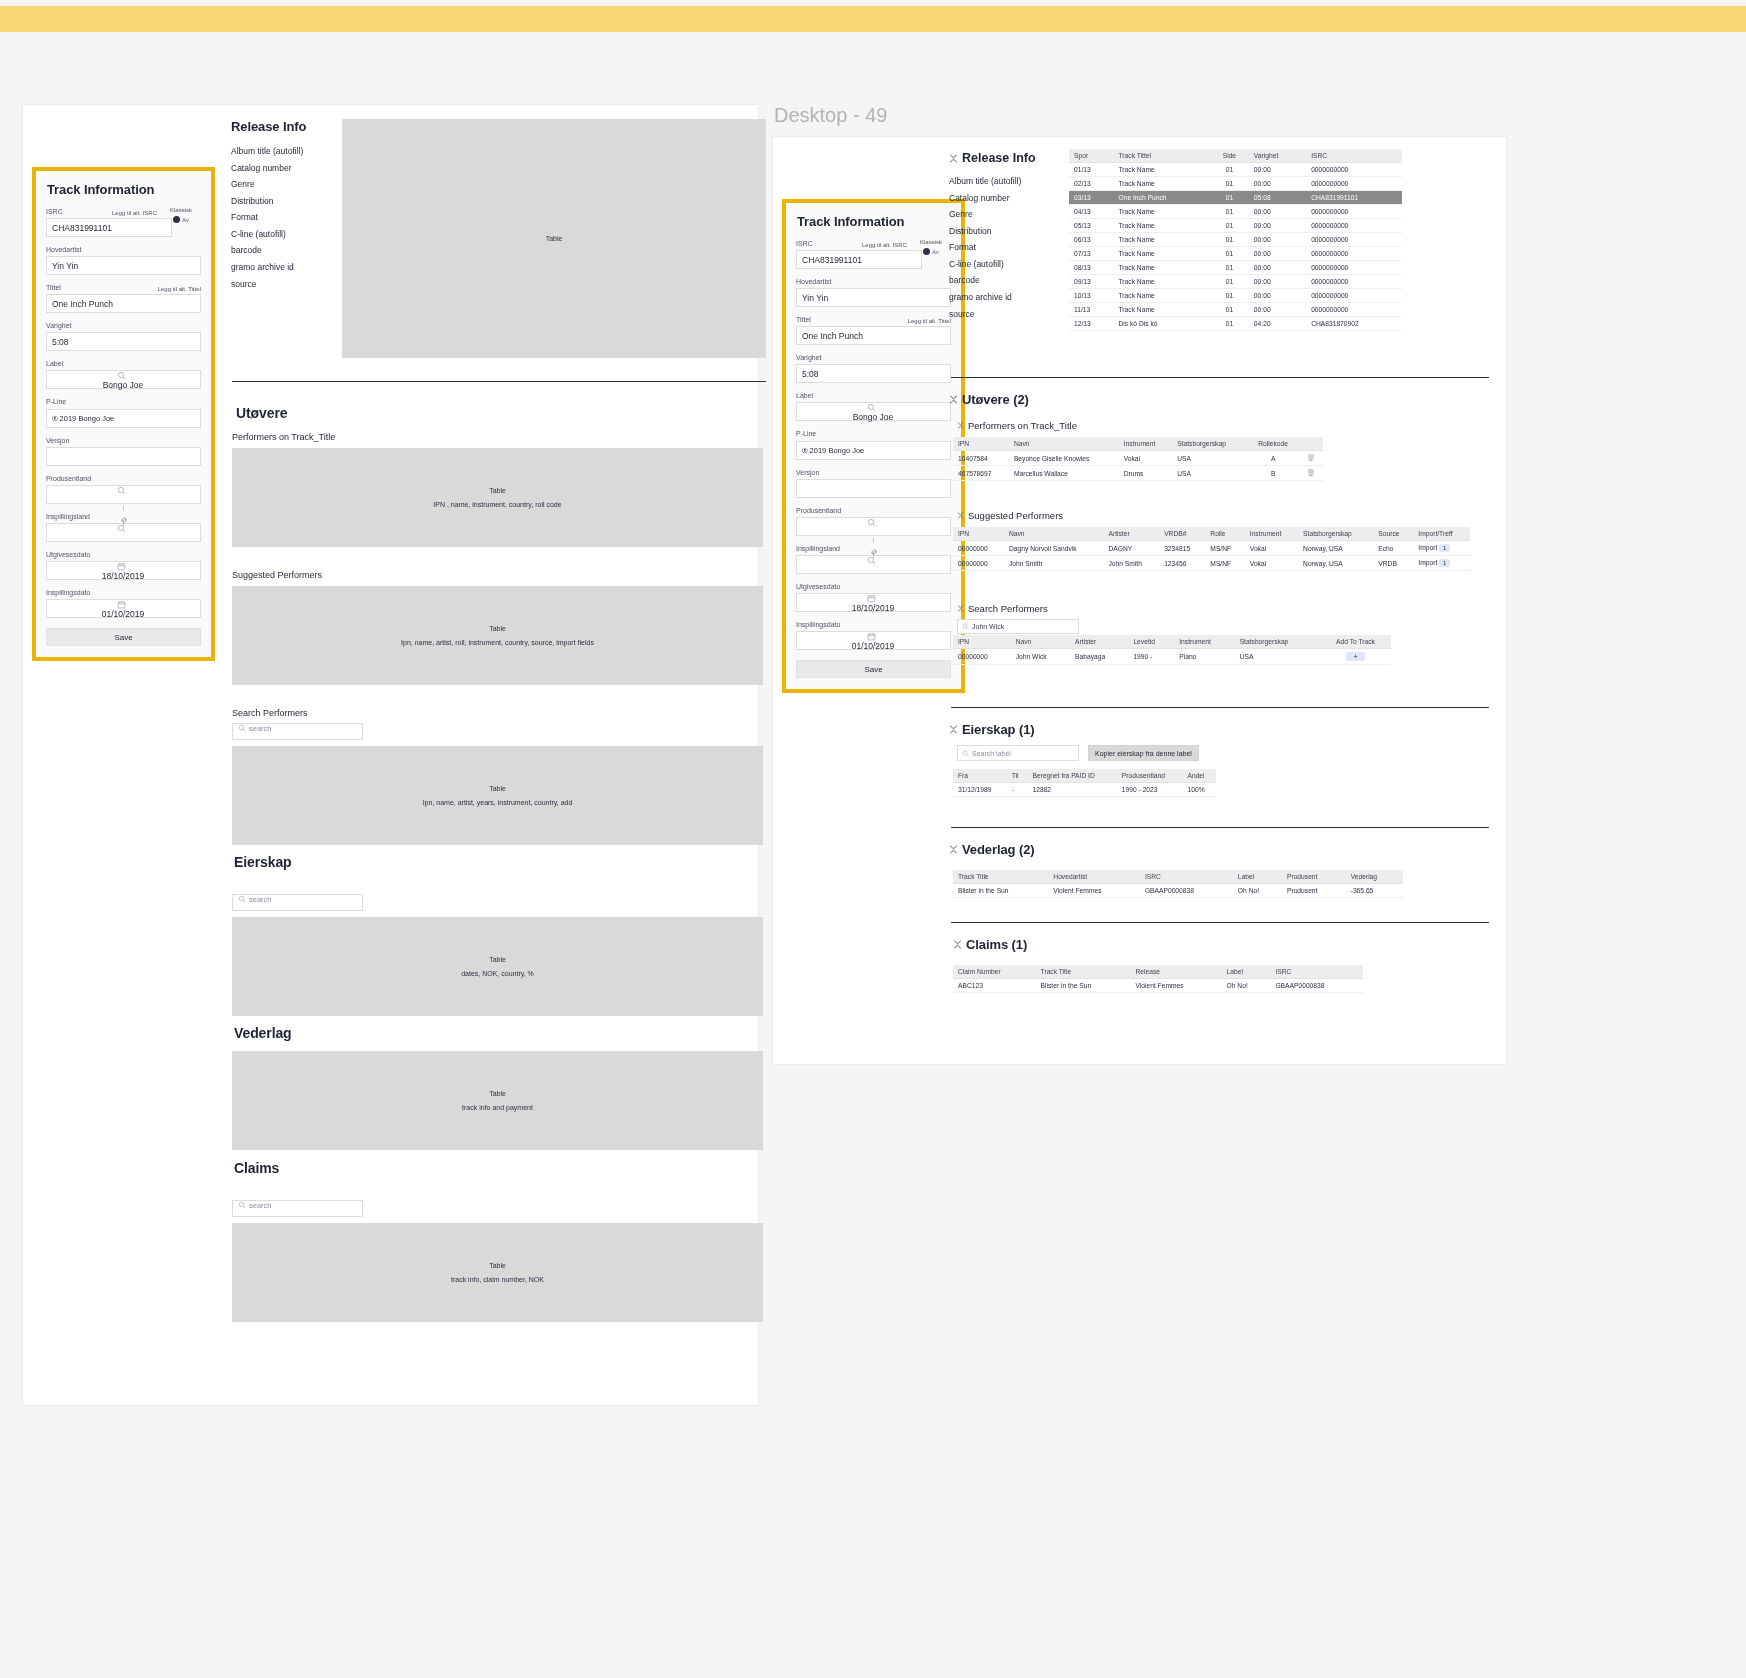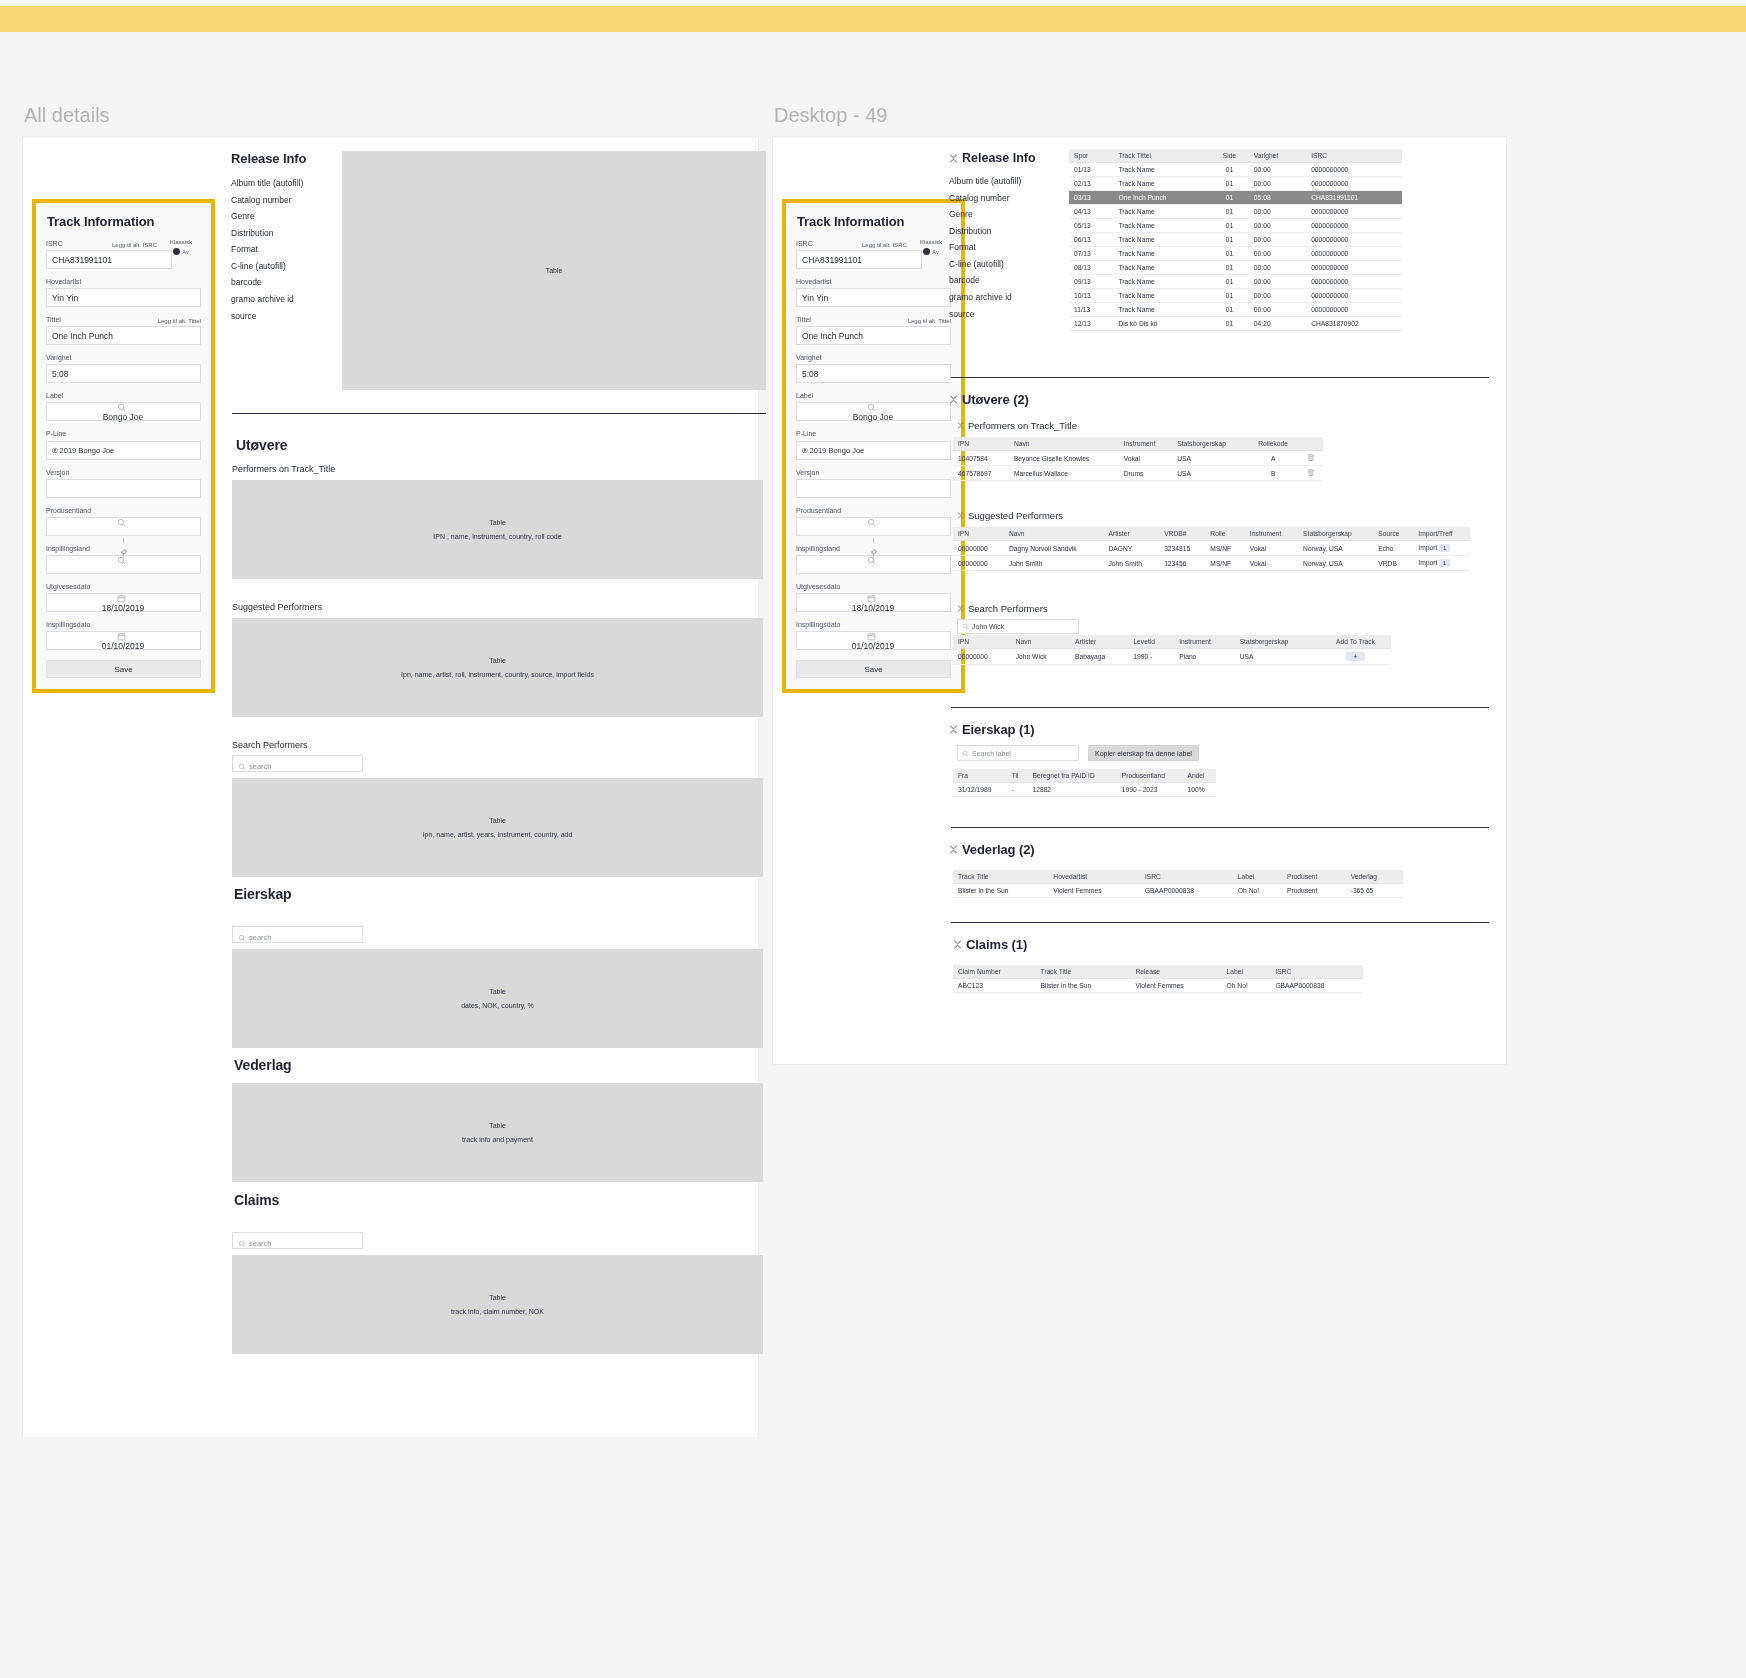--- a/index.html
+++ b/index.html
@@ -104,21 +104,21 @@
   .hero-table { position:absolute; top:14px; left:319px; width:424px; height:239px; }
 
   .hr-rule { position:absolute; left:209px; width:534px; height:1px; background:#2b3043; }
 
   .sec-h1 { position:absolute; font-size:14px; font-weight:700; color:#1f2433; letter-spacing:-0.1px;}
   .sub-h { position:absolute; font-size:9px; color:#1f2433; }
 
   .search-box {
     position:absolute; width:131px; height:17px;
     border:1px solid #dcdcdc; background:#fff;
-    display:flex; align-items:flex-end; padding:0 5px;
+    display:flex; align-items:flex-start; padding:0 5px;
     font-size:7.5px; color:#8a8f9c;
   }
   .search-box .ic { width:8px; height:8px; }
 
   
   .rel-block-r { position:absolute; top:14px; left:176px; width:105px; }
   .collapse-ic {
     display:inline-flex; width:9px; height:11px; margin-right:4px;
     align-items:center; justify-content:center; opacity:.85; vertical-align:middle;
   }
@@ -173,21 +173,20 @@
 </head>
 <body>
 
 <div>
   <div class="accent-bar"></div>
 </div>
 
 <div class="frames-row">
 
   <div class="frame-col-left">
-    <div class="frame-label">All details</div>
     <div class="canvas canvas-left">
 
       <div class="ti-card">
         <div class="ti-title">Track Information</div>
 
         <div class="fld">
           <div class="isrc-head">
             <span class="fld-lab">ISRC</span>
             <span class="fld-sub">Legg til alt. ISRC</span>
           </div>

